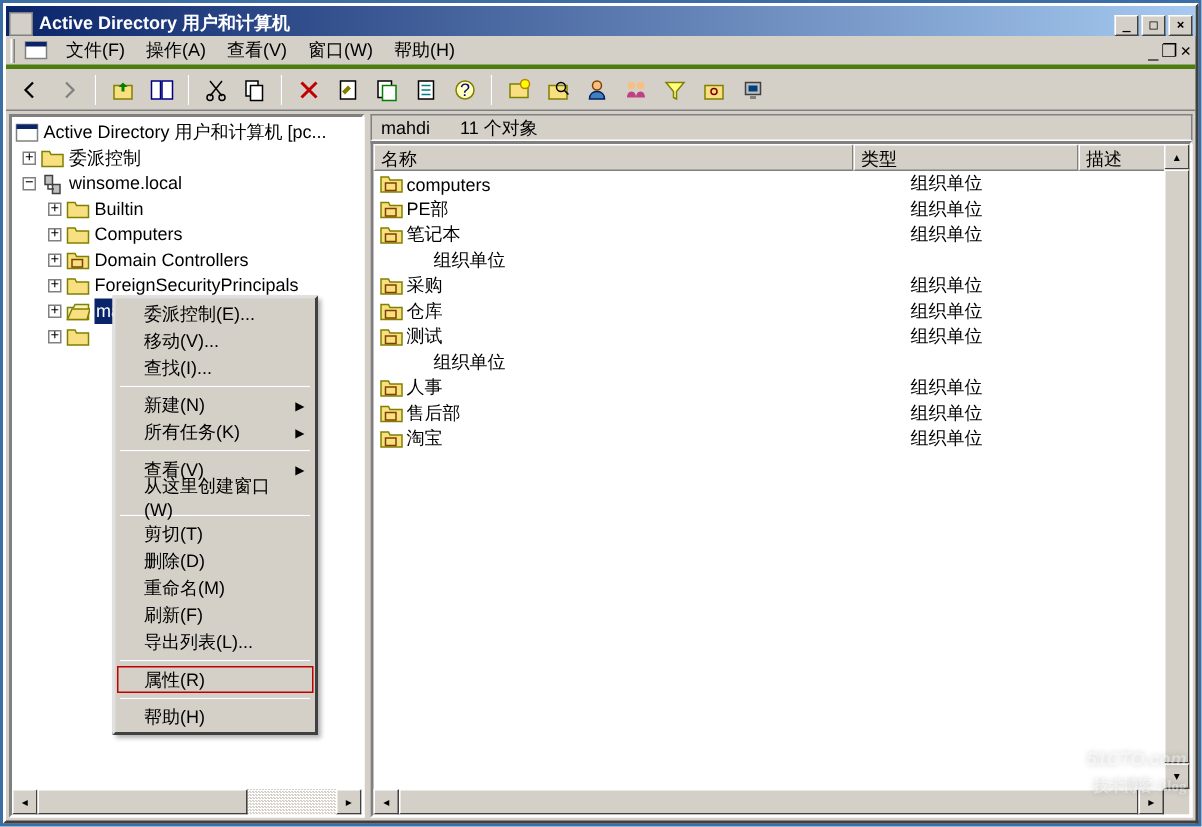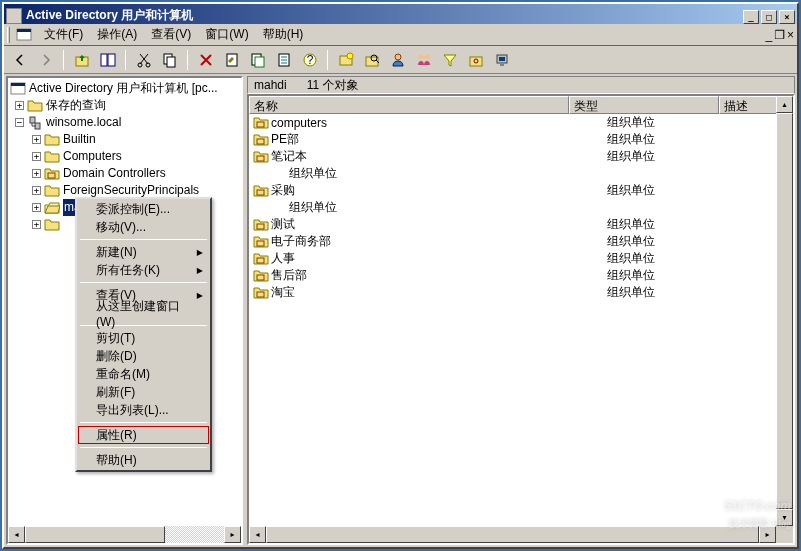--- a/index.html
+++ b/index.html
@@ -3,21 +3,21 @@
 <meta charset="utf-8">
 <style>
 * { box-sizing: border-box; margin: 0; padding: 0; font-family: "SimSun", "Microsoft Sans Serif", sans-serif; font-size: 12px; }
 body { background: #3a6ea5; width: 801px; height: 551px; overflow: hidden; position: relative; }
 .window { position: absolute; top: 2px; left: 2px; width: 797px; height: 547px; background: #d4d0c8; border: 2px solid #d4d0c8; border-top-color: #fff; border-left-color: #fff; border-right-color: #404040; border-bottom-color: #404040; }
 .titlebar { height: 20px; background: linear-gradient(to right, #0a246a, #a6caf0); display: flex; align-items: flex-end; padding: 0 2px; color: #fff; font-weight: bold; }
 .titlebar .sysicon { width: 16px; height: 16px; margin-right: 4px; background: #d4d0c8; border: 1px solid #808080; }
 .titlebar .title { flex: 1; }
 .titlebar .winbtns { display: flex; gap: 2px; }
 .titlebar .wbtn { width: 16px; height: 14px; background: #d4d0c8; border: 1px solid; border-color: #fff #404040 #404040 #fff; display: flex; align-items: center; justify-content: center; font-family: monospace; font-size: 9px; color: #000; }
-.menubar { height: 22px; display: flex; align-items: center; gap: 2px; padding: 0 3px; border-bottom: 1px solid #4d7c0f; }
+.menubar { height: 22px; display: flex; align-items: center; gap: 2px; padding: 0 3px; border-bottom: 3px solid #4d7c0f; }
 .menubar .handle { width: 3px; height: 16px; border-left: 1px solid #fff; border-right: 1px solid #808080; margin-right: 4px; }
 .menubar .fileicon { width: 16px; height: 16px; margin-right: 4px; }
 .menubar .item { padding: 2px 6px; }
 .menubar .docbtns { margin-left: auto; display: flex; gap: 2px; }
 .toolbar { height: 28px; display: flex; align-items: center; padding: 0 4px; gap: 3px; border-bottom: 1px solid #808080; }
 .toolbar .sep { width: 1px; height: 20px; background: #808080; border-right: 1px solid #fff; margin: 0 3px; }
 .tbtn { width: 23px; height: 22px; display: flex; align-items: center; justify-content: center; }
 .tbtn svg { width: 16px; height: 16px; }
 .content { position: absolute; top: 72px; left: 2px; right: 2px; bottom: 2px; display: flex; }
 .treepane { width: 237px; background: #fff; border: 2px solid; border-color: #808080 #fff #fff #808080; overflow: hidden; position: relative; }
@@ -208,21 +208,21 @@
               <rect x="1" y="2" width="14" height="11" fill="#fff" stroke="#808080"></rect>
               <rect x="1" y="2" width="14" height="3" fill="#0a246a"></rect>
             </svg>
           <span class="lbl">Active Directory 用户和计算机 [pc...</span>
         </div>
         <div class="tree-row" style="padding-left:5px">
           <span class="exp">+</span>
           <svg class="ticon" viewBox="0 0 16 16">
               <path d="M1 3h5l1 2h8v8H1z" fill="#f8e080" stroke="#808000"></path>
             </svg>
-          <span class="lbl">保存的查询</span>
+          <span class="lbl">委派控制</span>
         </div>
         <div class="tree-row" style="padding-left:5px">
           <span class="exp">−</span>
           <svg class="ticon" viewBox="0 0 16 16">
               <rect x="3" y="2" width="5" height="6" fill="#c0c0c0" stroke="#404040"></rect>
               <rect x="8" y="8" width="5" height="6" fill="#c0c0c0" stroke="#404040"></rect>
               <path d="M5 8v3h4" stroke="#404040" fill="none"></path>
             </svg>
           <span class="lbl">winsome.local</span>
         </div>
@@ -330,40 +330,40 @@
               <div class="c1">
                 <svg class="licon" viewBox="0 0 16 16">
                   <path d="M1 3h5l1 2h8v8H1z" fill="#f8e080" stroke="#808000"></path>
                   <rect x="4" y="7" width="7" height="5" fill="none" stroke="#804000"></rect>
                 </svg>
                 <span>采购</span>
               </div>
               <div class="c2">组织单位</div>
             </div>
             <div class="list-row">
+              <div class="c1">
+                <svg class="licon" viewBox="0 0 16 16">
+                  <path d="M1 3h5l1 2h8v8H1z" fill="#f8e080" stroke="#808000"></path>
+                  <rect x="4" y="7" width="7" height="5" fill="none" stroke="#804000"></rect>
+                </svg>
+                <span>仓库</span>
+              </div>
               <div class="c2">组织单位</div>
             </div>
             <div class="list-row">
               <div class="c1">
                 <svg class="licon" viewBox="0 0 16 16">
                   <path d="M1 3h5l1 2h8v8H1z" fill="#f8e080" stroke="#808000"></path>
                   <rect x="4" y="7" width="7" height="5" fill="none" stroke="#804000"></rect>
                 </svg>
                 <span>测试</span>
               </div>
               <div class="c2">组织单位</div>
             </div>
             <div class="list-row">
-              <div class="c1">
-                <svg class="licon" viewBox="0 0 16 16">
-                  <path d="M1 3h5l1 2h8v8H1z" fill="#f8e080" stroke="#808000"></path>
-                  <rect x="4" y="7" width="7" height="5" fill="none" stroke="#804000"></rect>
-                </svg>
-                <span>电子商务部</span>
-              </div>
               <div class="c2">组织单位</div>
             </div>
             <div class="list-row">
               <div class="c1">
                 <svg class="licon" viewBox="0 0 16 16">
                   <path d="M1 3h5l1 2h8v8H1z" fill="#f8e080" stroke="#808000"></path>
                   <rect x="4" y="7" width="7" height="5" fill="none" stroke="#804000"></rect>
                 </svg>
                 <span>人事</span>
               </div>
@@ -402,20 +402,21 @@
         </div>
         <div class="corner"></div>
       </div>
     </div>
   </div>
 </div>
 
 <div class="ctxmenu">
   <div class="mi">委派控制(E)...</div>
   <div class="mi">移动(V)...</div>
+  <div class="mi">查找(I)...</div>
   <div class="msep"></div>
   <div class="mi hassub">新建(N)</div>
   <div class="mi hassub">所有任务(K)</div>
   <div class="msep"></div>
   <div class="mi hassub">查看(V)</div>
   <div class="mi">从这里创建窗口(W)</div>
   <div class="msep"></div>
   <div class="mi">剪切(T)</div>
   <div class="mi">删除(D)</div>
   <div class="mi">重命名(M)</div>

